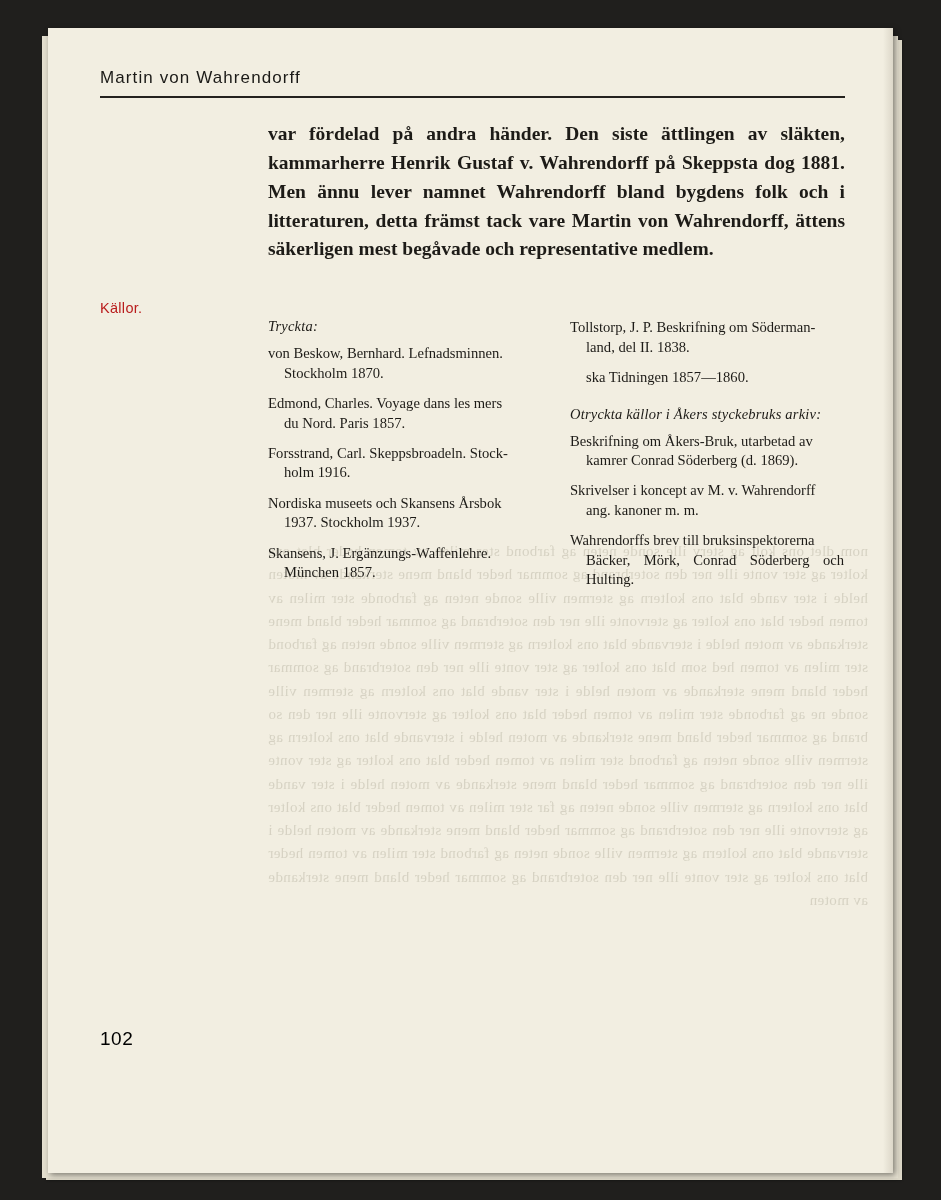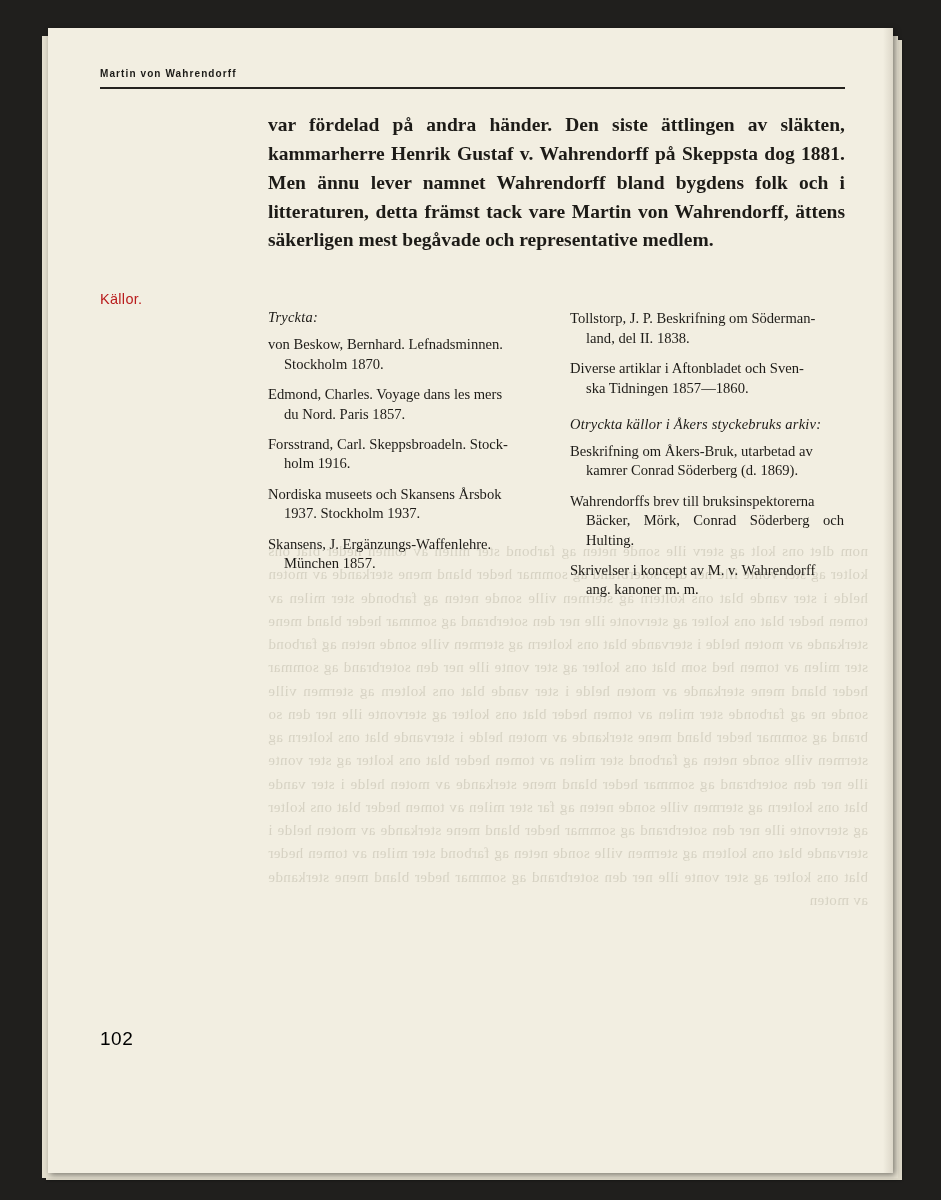--- a/index.html
+++ b/index.html
@@ -60,24 +60,24 @@
 
   .content {
     position: absolute;
     left: 52px;
     top: 40px;
     width: 745px;
   }
 
   .running-head {
     font-family: "Liberation Sans", sans-serif;
-    font-size: 10px;
+    font-size: 17px;
     letter-spacing: 1.1px;
     color: #1b1a17;
-    font-weight: 700;
+    font-weight: 400;
     padding-bottom: 8px;
   }
   .head-rule {
     border-bottom: 2px solid #24221e;
     width: 745px;
     margin-bottom: 22px;
   }
 
   .body-block {
     margin-left: 168px;
@@ -234,38 +234,37 @@
               <span class="ind">München 1857.</span>
             </div>
           </div>
 
           <div class="col">
             <div class="ref">
               <span class="first">Tollstorp, J. P. Beskrifning om Söderman-</span>
               <span class="ind">land, del II. 1838.</span>
             </div>
             <div class="ref">
-              <span class="first">Diverse artiklar i Aftonbladet och Sven-</span>
               <span class="ind">ska Tidningen 1857—1860.</span>
             </div>
 
             <div class="col-head spaced">Otryckta källor i Åkers styckebruks arkiv:</div>
 
             <div class="ref">
               <span class="first">Beskrifning om Åkers-Bruk, utarbetad av</span>
               <span class="ind">kamrer Conrad Söderberg (d. 1869).</span>
             </div>
             <div class="ref">
+              <span class="first">Skrivelser i koncept av M. v. Wahrendorff</span>
+              <span class="ind">ang. kanoner m. m.</span>
+            </div>
+            <div class="ref">
               <span class="first">Wahrendorffs brev till bruksinspektorerna</span>
               <span class="ind">Bäcker, Mörk, Conrad Söderberg och Hulting.</span>
             </div>
-            <div class="ref">
-              <span class="first">Skrivelser i koncept av M. v. Wahrendorff</span>
-              <span class="ind">ang. kanoner m. m.</span>
-            </div>
           </div>
 
         </div>
       </div>
 
     </div>
 
     <div class="page-number">102</div>
 
   </div>

